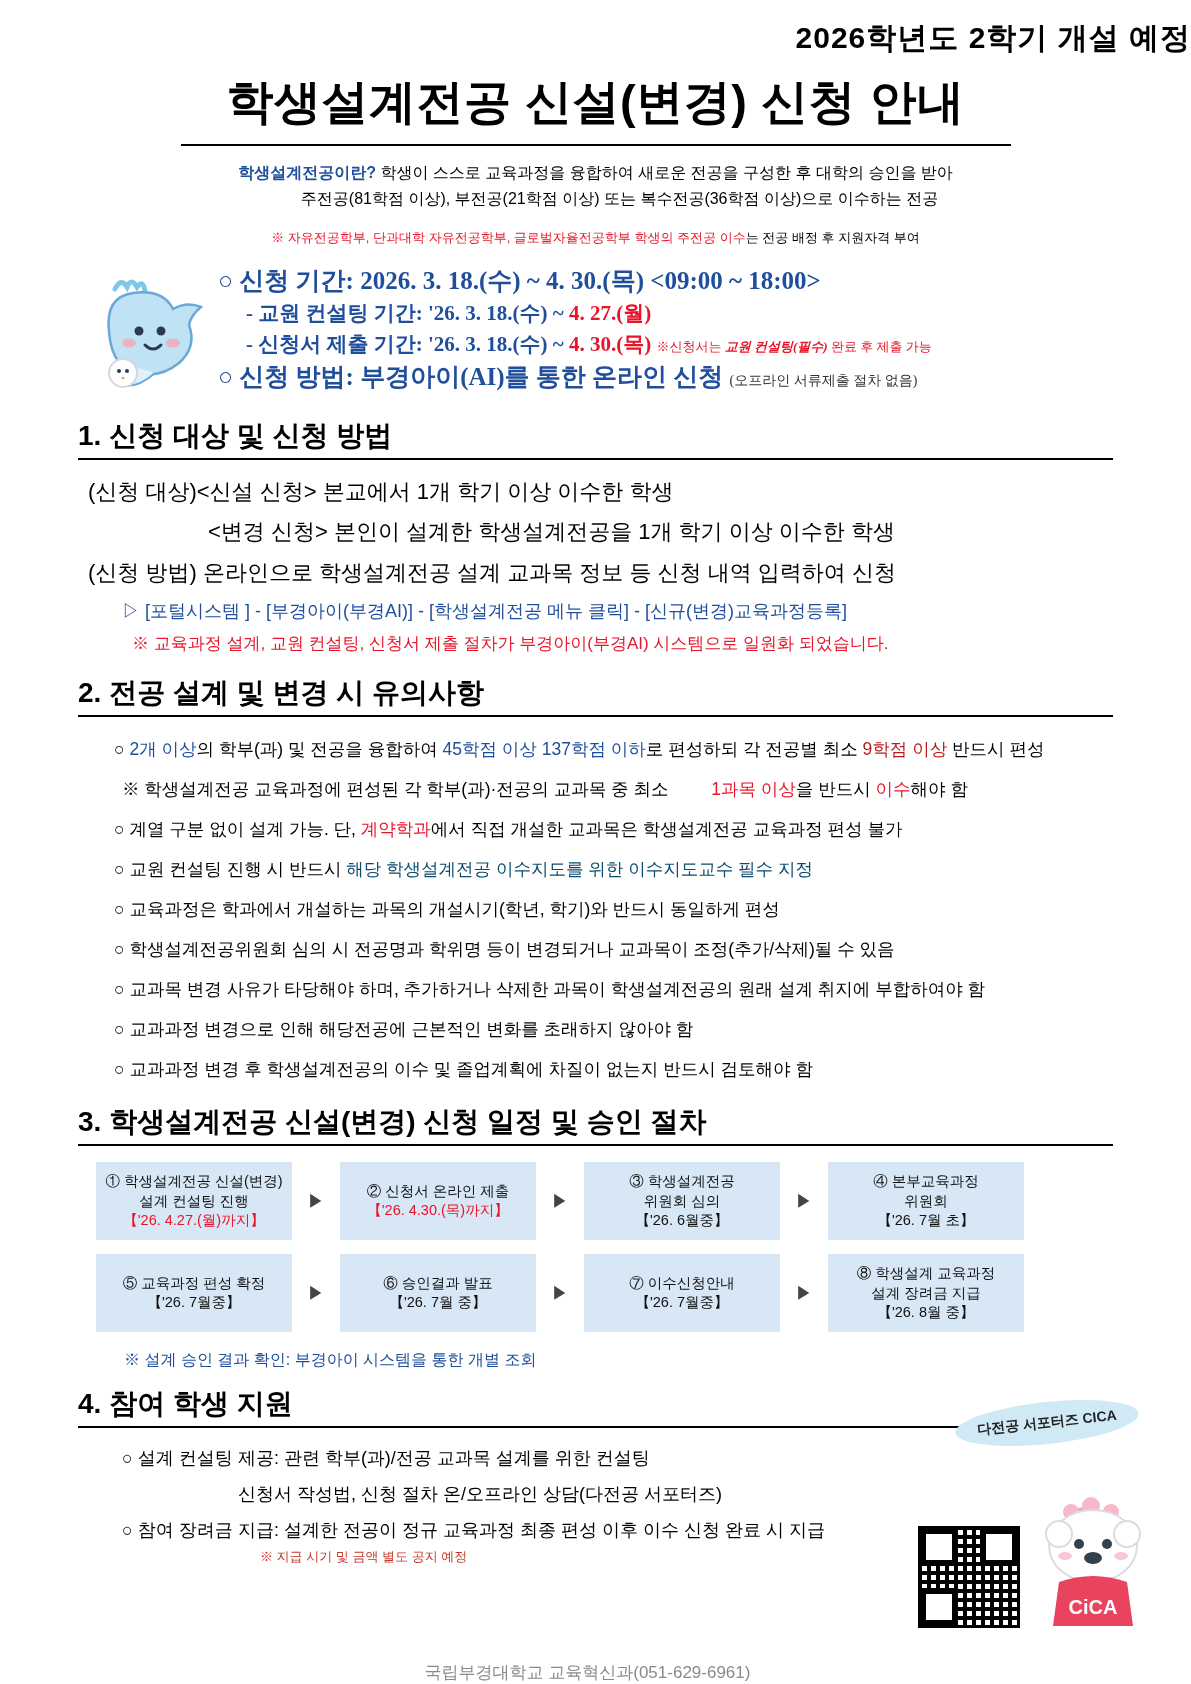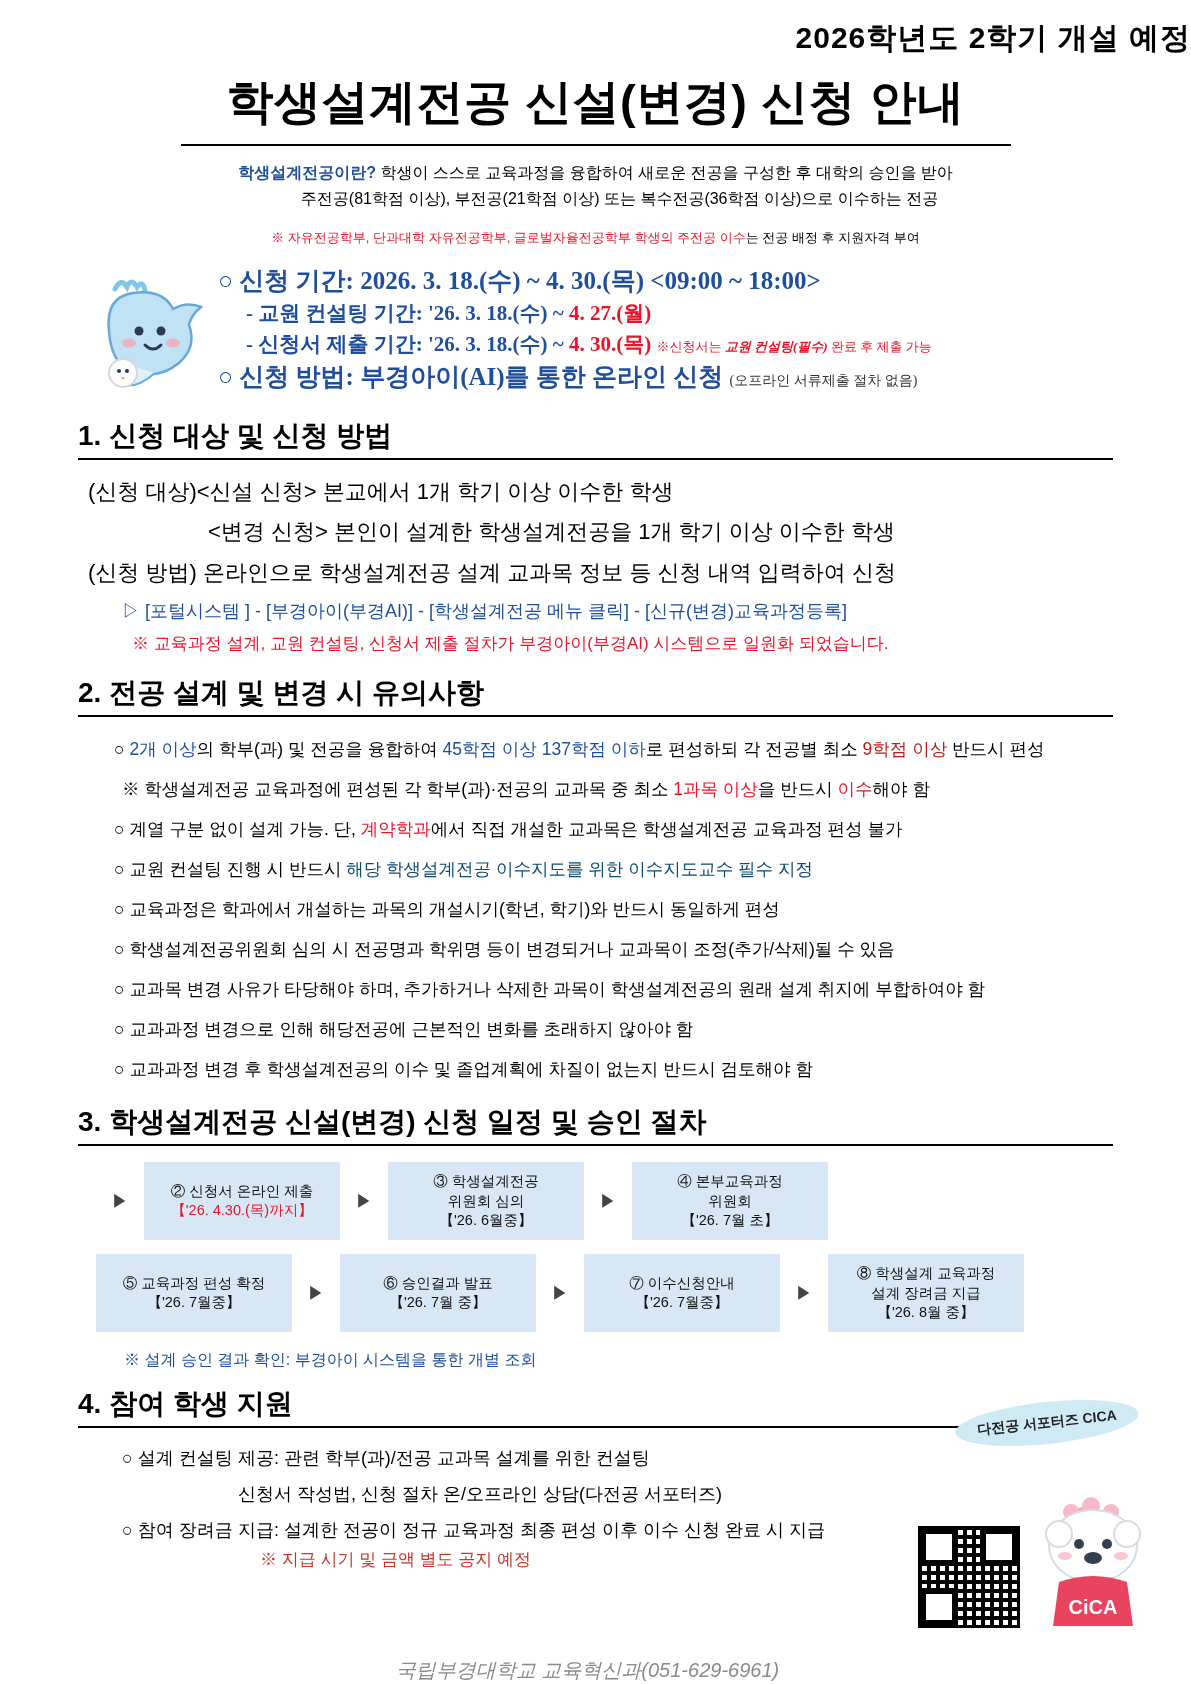--- a/index.html
+++ b/index.html
@@ -196,31 +196,30 @@
     padding-left: 28px;
     margin-top: 18px;
   }
 
   
   .s4 .row { font-size: 18px; line-height: 2.0; }
   .s4 .sub { padding-left: 150px; }
   .s4 .redline {
     color: #c1392b;
     padding-left: 172px;
-    font-size: 17px;
+    font-size: 13px;
   }
   .footer {
     position: absolute;
     left: 0;
     right: 16px;
     bottom: 18px;
     text-align: center;
-    font-size: 20px;
+    font-size: 17px;
     color: #8a8a8a;
-    font-style: italic;
   }
 
   
   .qr-wrap {
     position: absolute;
     right: 175px;
     bottom: 78px;
     width: 102px;
     height: 102px;
   }
@@ -336,35 +335,40 @@
       <div class="row">(신청 방법) 온라인으로 학생설계전공 설계  교과목 정보 등 신청 내역 입력하여 신청</div>
       <div class="row-portal">▷ [포털시스템 ]  - [부경아이(부경AI)] - [학생설계전공 메뉴 클릭] - [신규(변경)교육과정등록]</div>
       <div class="row-star">※ 교육과정 설계, 교원 컨설팅, 신청서 제출 절차가 부경아이(부경AI) 시스템으로 일원화 되었습니다.</div>
     </div>
   </div>
 
   <div class="sec">
     <div class="sec-h">2. 전공 설계 및 변경 시 유의사항</div>
     <div class="sec-body list2" id="s2list">
         <div class="li"><span>○ </span><span style="color: rgb(31, 78, 156);">2개 이상</span><span>의 학부(과) 및 전공을 융합하여 </span><span style="color: rgb(31, 78, 156);">45학점 이상 137학점 이하</span><span>로 편성하되 각 전공별 최소 </span><span style="color: #b91c1c;">9학점 이상</span><span> 반드시 편성</span></div>
-        <div class="li star"><span>※ 학생설계전공 교육과정에 편성된 각 학부(과)·전공의 교과목 중 최소 </span><span style="color: rgb(232, 21, 42);">1과목 이상</span><span>을 반드시 </span><span style="color: rgb(232, 21, 42);">이수</span><span>해야 함</span></div>
+        <div class="li star"><span>※ 학생설계전공 교육과정에 편성된 각 학부(과)·전공의 교과목 중 최소 </span><span style="color: rgb(232, 21, 42); margin-left: 38px;">1과목 이상</span><span>을 반드시 </span><span style="color: rgb(232, 21, 42);">이수</span><span>해야 함</span></div>
         <div class="li"><span>○ 계열 구분 없이 설계 가능. 단, </span><span style="color: rgb(232, 21, 42);">계약학과</span><span>에서 직접 개설한 교과목은 학생설계전공 교육과정 편성 불가</span></div>
         <div class="li"><span>○ 교원 컨설팅 진행 시 반드시 </span><span style="color: #0c4a6e;">해당 학생설계전공 이수지도를 위한 이수지도교수 필수 지정</span></div>
         <div class="li"><span>○ 교육과정은 학과에서 개설하는 과목의 개설시기(학년, 학기)와 반드시 동일하게 편성</span></div>
         <div class="li"><span>○ 학생설계전공위원회 심의 시 전공명과 학위명 등이 변경되거나 교과목이 조정(추가/삭제)될 수 있음</span></div>
         <div class="li"><span>○ 교과목 변경 사유가 타당해야 하며, 추가하거나 삭제한 과목이 학생설계전공의 원래 설계 취지에 부합하여야 함</span></div>
         <div class="li"><span>○ 교과과정 변경으로 인해 해당전공에 근본적인 변화를 초래하지 않아야 함</span></div>
         <div class="li"><span>○ 교과과정 변경 후 학생설계전공의 이수 및 졸업계획에 차질이 없는지 반드시 검토해야 함</span></div>
       </div>
   </div>
 
   <div class="sec">
     <div class="sec-h">3. 학생설계전공 신설(변경) 신청 일정 및 승인 절차</div>
     <div class="flow">
       <div class="flow-row" id="flow-row-1">
+          <div class="box">
+            <span class="l">① 학생설계전공 신설(변경)</span>
+            <span class="l">설계 컨설팅 진행</span>
+            <span class="l" style="color: rgb(232, 21, 42);">【'26. 4.27.(월)까지】</span>
+          </div>
           <div class="arrow">▶</div>
           <div class="box">
             <span class="l">② 신청서 온라인 제출</span>
             <span class="l" style="color: rgb(232, 21, 42);">【'26. 4.30.(목)까지】</span>
           </div>
           <div class="arrow">▶</div>
           <div class="box">
             <span class="l">③ 학생설계전공</span>
             <span class="l">위원회 심의</span>
             <span class="l">【'26. 6월중】</span>

